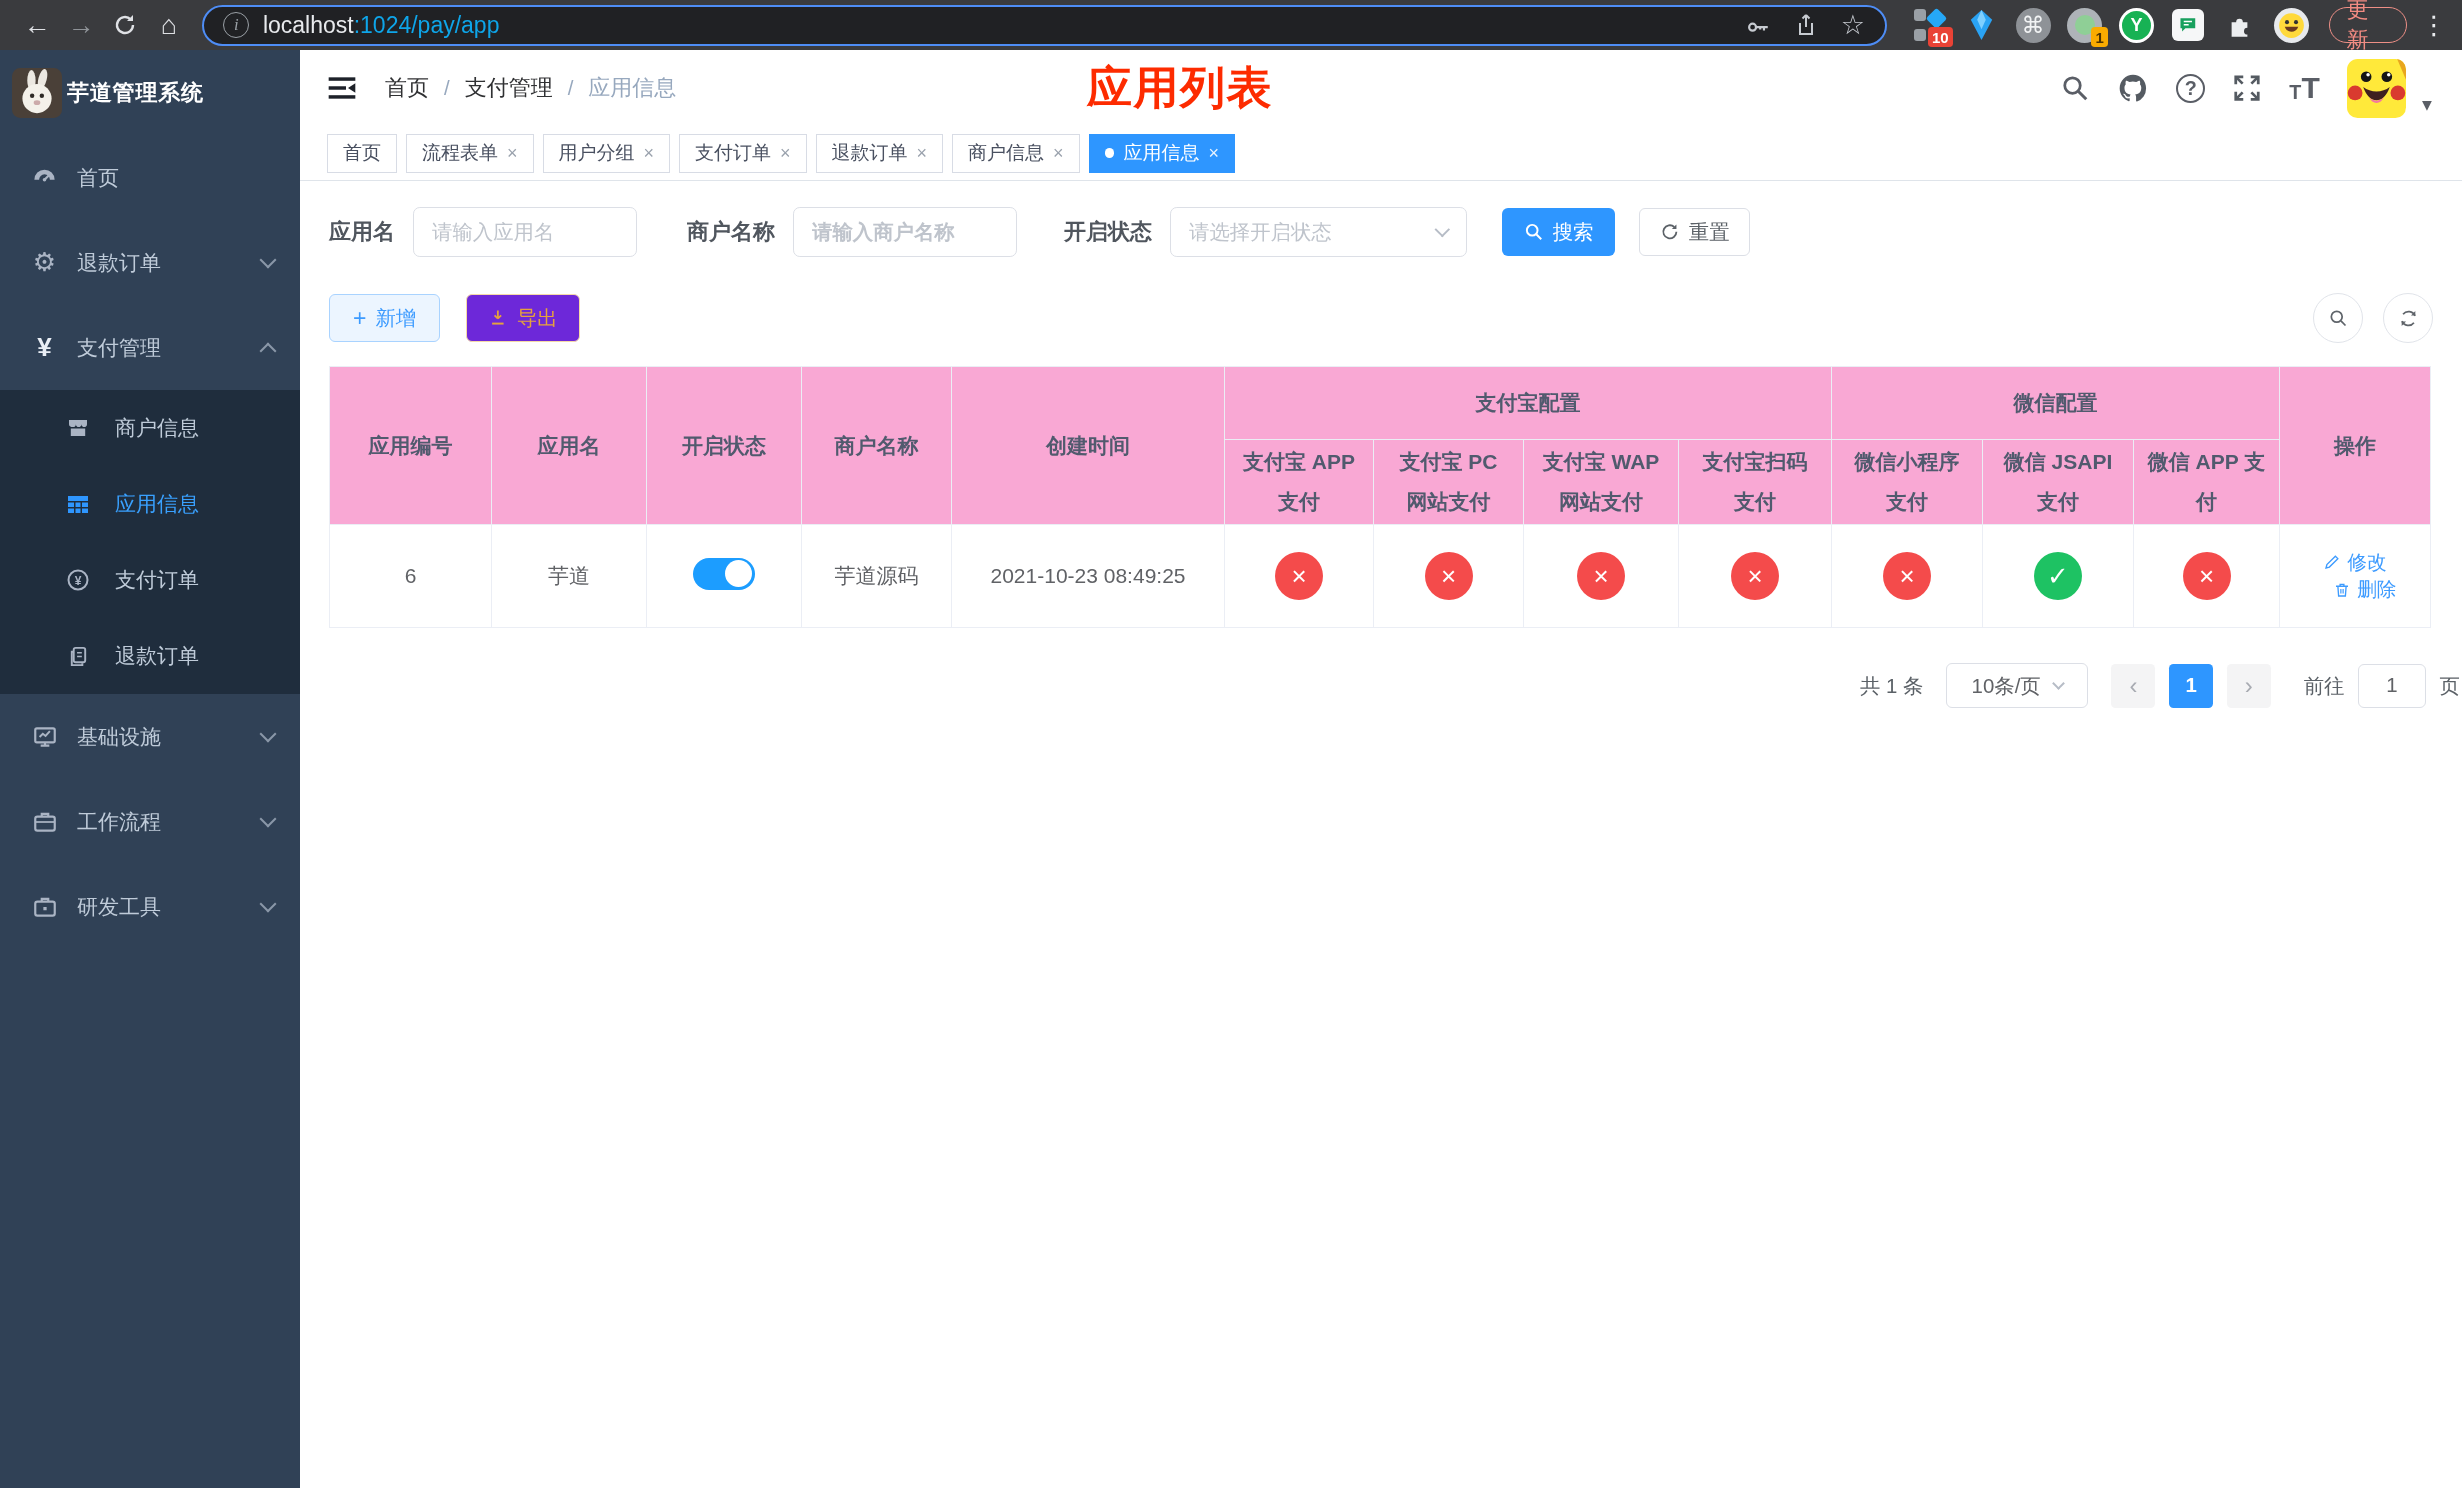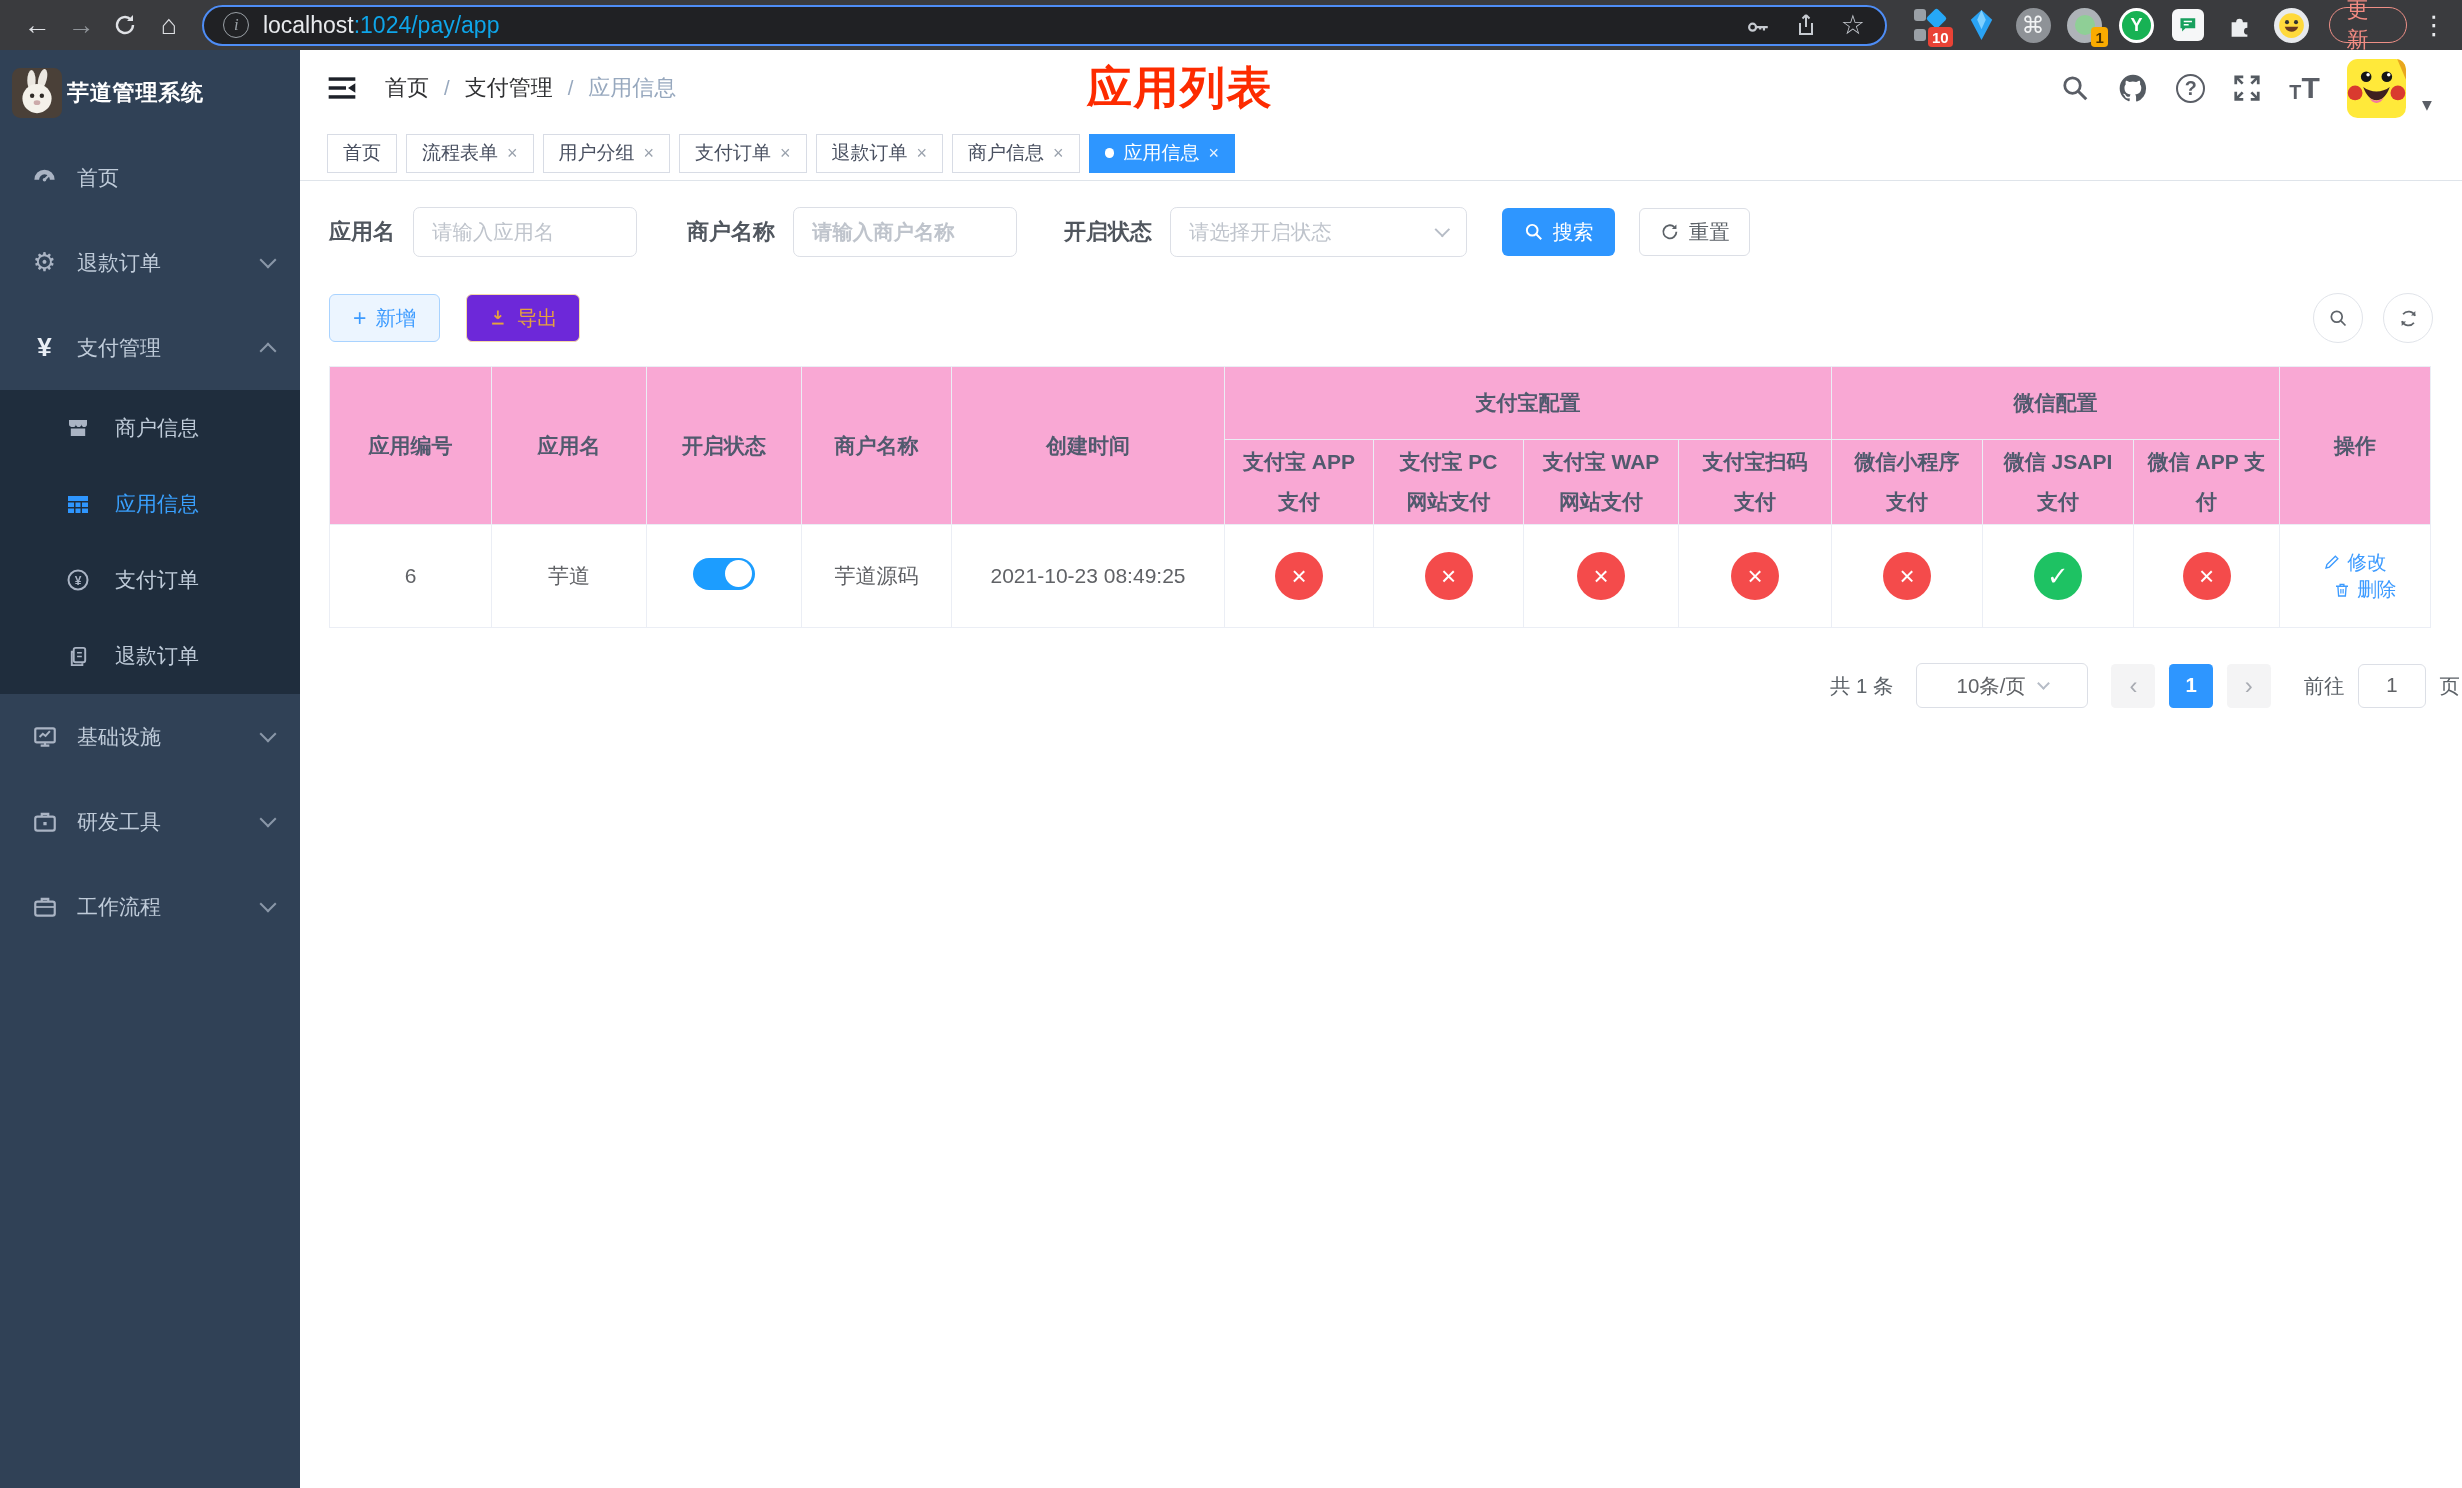--- a/index.html
+++ b/index.html
@@ -110,21 +110,21 @@
   .toggle .knob { position:absolute; top:2.3px; right:3px; width:27px; height:27px; border-radius:50%; background:#fff; }
   .status-cell { display:inline-flex; width:48px; height:48px; border-radius:50%; color:#fff;
     align-items:center; justify-content:center; font-size:26px; line-height:1; }
   .status-cell.no { background:#f44b4b; }
   .status-cell.ok { background:#1ec263; }
   .op-link { display:inline-flex; align-items:center; gap:6px; color:#3d9bff; font-size:19.7px; cursor:pointer; }
   .op-link + .op-link { margin-left:19.7px; }
 
   
   .pager { display:flex; align-items:center; justify-content:flex-end; margin-top:35px; font-size:20.4px; color:#5b6167; width:2131px; }
-  .sizer { width:172px; height:45px; border:1.5px solid #dcdfe6; border-radius:6px; margin:0 23px;
+  .sizer { width:142px; height:45px; border:1.5px solid #dcdfe6; border-radius:6px; margin:0 23px;
     display:flex; align-items:center; justify-content:center; gap:13.6px; color:#606266; cursor:pointer; }
   .sizer .schev { width:9px; height:9px; border-right:2.3px solid #b6bcc6; border-bottom:2.3px solid #b6bcc6; transform:rotate(45deg); margin-top:-3.8px;}
   .pbtn { width:44px; height:44px; border-radius:4.5px; background:#f4f4f5; color:#a8abb2; font-size:24px;
     display:flex; align-items:center; justify-content:center; cursor:pointer; }
   .pnum { width:44px; height:44px; border-radius:4.5px; background:#2e96ff; color:#fff; font-weight:700;
     display:flex; align-items:center; justify-content:center; margin:0 13.6px; cursor:pointer; }
   .goto { margin-left:33px; display:flex; align-items:center; gap:13.6px; }
   .goto-input { width:68px; height:44px; border:1.5px solid #dcdfe6; border-radius:6px; text-align:center;
     font-size:20.4px; color:#606266; outline:none; font-family:inherit; }
   svg { display:block; }
@@ -312,36 +312,36 @@
       </span>
       <span class="mi-label">基础设施</span>
       <span class="chev"></span>
     </div>
 
     <div class="menu-item">
       <span class="mi-icon">
         <svg width="26" height="26" viewBox="0 0 24 24">
             <rect x="3" y="7" width="18" height="13" rx="2" fill="none" stroke="#aab4c4" stroke-width="2"></rect>
             <path d="M9 7V4.5h6V7" fill="none" stroke="#aab4c4" stroke-width="2"></path>
-            <rect x="10.5" y="12" width="3" height="3" fill="#aab4c4"></rect>
+            <path d="M3 12h18" stroke="#aab4c4" stroke-width="1.6"></path>
           </svg>
       </span>
-      <span class="mi-label">研发工具</span>
+      <span class="mi-label">工作流程</span>
       <span class="chev"></span>
     </div>
 
     <div class="menu-item">
       <span class="mi-icon">
         <svg width="26" height="26" viewBox="0 0 24 24">
             <rect x="3" y="7" width="18" height="13" rx="2" fill="none" stroke="#aab4c4" stroke-width="2"></rect>
             <path d="M9 7V4.5h6V7" fill="none" stroke="#aab4c4" stroke-width="2"></path>
-            <path d="M3 12h18" stroke="#aab4c4" stroke-width="1.6"></path>
+            <rect x="10.5" y="12" width="3" height="3" fill="#aab4c4"></rect>
           </svg>
       </span>
-      <span class="mi-label">工作流程</span>
+      <span class="mi-label">研发工具</span>
       <span class="chev"></span>
     </div>
   </aside>
 
   <div class="main">
 
     <div class="navbar">
       <span class="hamburger">
         <svg width="32" height="32" viewBox="0 0 24 24">
             <rect x="2" y="4" width="20" height="2.6" fill="#1d2129"></rect>

